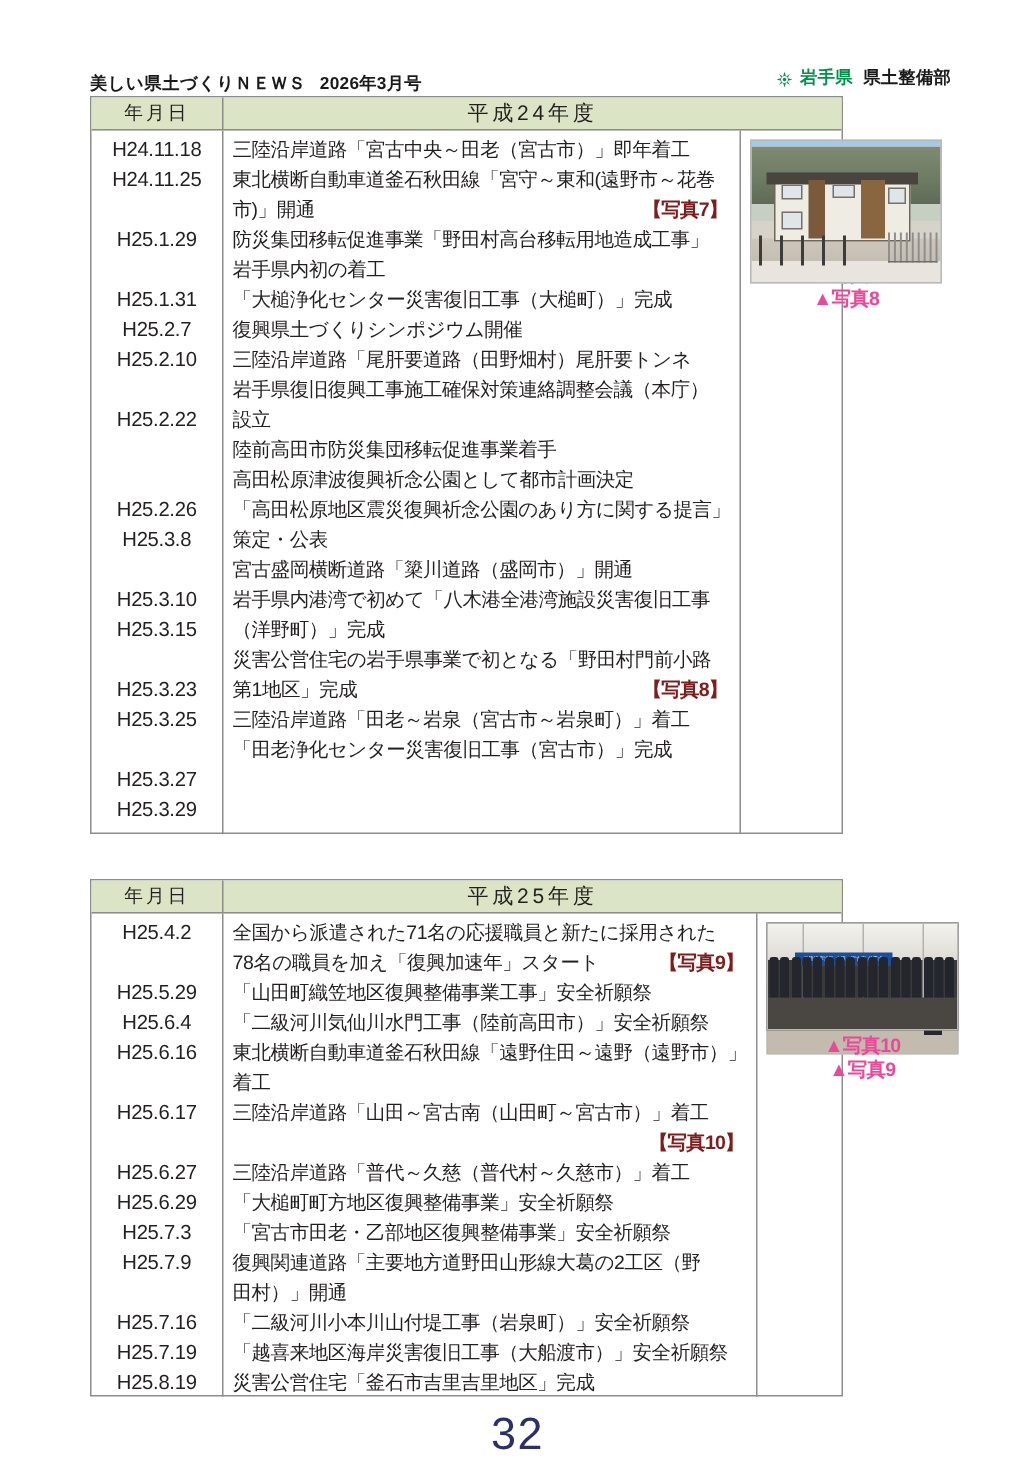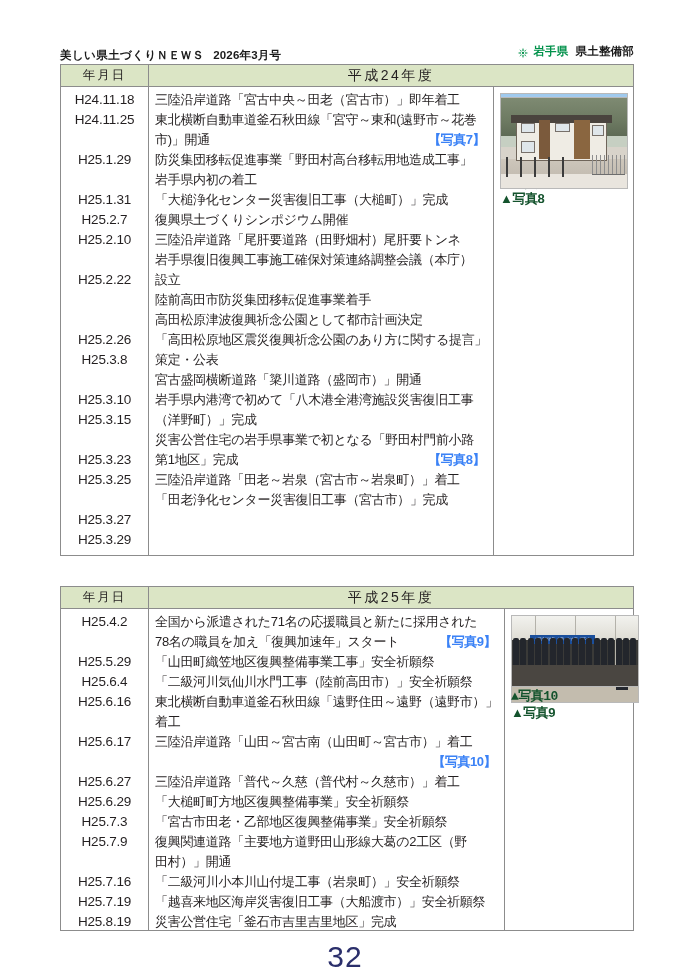--- a/index.html
+++ b/index.html
@@ -71,21 +71,21 @@
     font-weight: bold;
     color: #1a1a1a;
     letter-spacing: 0.2px;
     margin-left: 3px;
   }
 
   
   .year-table {
     position: absolute;
     left: 60px;
-    width: 574px;
+    width: 502px;
     border: 1px solid #8c8c8c;
     border-collapse: collapse;
     box-sizing: border-box;
     background: #fff;
   }
   #table-h24 { top: 64px; height: 492px; }
   #table-h25 { top: 586px; height: 345px; }
 
   .tbl-head {
     display: flex;
@@ -157,21 +157,21 @@
 
   .eline {
     height: 20px;
     line-height: 20px;
     font-size: 13px;
     letter-spacing: -0.3px;
     white-space: nowrap;
     position: relative;
   }
   .eline .photo-ref {
-    color: #3b82f6;
+    color: #7f1d1d;
     font-weight: bold;
     position: absolute;
     right: 2px;
     letter-spacing: -0.5px;
   }
 
   
   .photo-block {
     position: absolute;
     left: 6px;
@@ -179,21 +179,22 @@
   }
   .photo-frame {
     width: 128px;
     box-sizing: border-box;
     border: 1px solid #b9b9b9;
     overflow: hidden;
     position: relative;
     background: #cfd6dd;
   }
   .photo-caption {
-    color: #14532d;
+    text-align: center;
+    color: #ec4899;
     font-weight: bold;
     font-size: 13px;
     line-height: 17px;
     letter-spacing: -0.5px;
     margin-top: 1px;
     white-space: nowrap;
   }
 
   
   #photo-7 { top: 6px; }
@@ -228,21 +229,21 @@
   .p9-wall { position: absolute; left: 0; top: 0; width: 100%; height: 46%; background: #c9cec5; border-bottom: 1px solid #9b9b92; }
   .p9-pic { position: absolute; background: #8d9aa8; border: 1px solid #5d6670; box-sizing: border-box; }
   .p9-flag { position: absolute; right: 20%; top: 10%; width: 12px; height: 10px; background: linear-gradient(#c9a227 0 50%, #2b60a8 50% 100%); }
   .p9-floor { position: absolute; left: 0; bottom: 0; width: 100%; height: 28%; background: #c3bcae; }
   .p9-row { position: absolute; left: 2%; top: 34%; width: 96%; height: 46%; display: flex; justify-content: space-between; align-items: flex-end; }
   .p9-row i { display: block; width: 7px; height: 94%; background: #2a2f38; border-radius: 3px 3px 0 0; }
   .p9-blue { position: absolute; left: 26%; top: 38%; width: 9px; height: 42%; background: #1f5aa8; border-radius: 3px 3px 0 0; }
   .p9-speaker { position: absolute; right: 8%; top: 28%; width: 12px; height: 58%; background: #24272e; border-radius: 4px 4px 0 0; }
 
   
-  #photo-10 { top: 6px; font-family: Liberation Mono, monospace; }
+  #photo-10 { top: 6px; }
   #photo-10 .photo-frame { height: 72px; background: #3a3a38; }
   .p10-tent { position: absolute; left: 0; top: 0; width: 100%; height: 34%; background: linear-gradient(#f2f2ee, #dedcd4); }
   .p10-beam { position: absolute; top: 0; width: 1px; height: 100%; background: #b4b2aa; }
   .p10-banner { position: absolute; left: 14%; top: 27%; width: 52%; height: 13%; background: #1b4f9c; }
   .p10-banner-txt { position: absolute; left: 0; top: 0; width: 100%; height: 100%; color: #fff; font-size: 3.2px; text-align: center; line-height: 9px; letter-spacing: 0.2px; overflow: hidden; white-space: nowrap; }
   .p10-row { position: absolute; left: 1%; top: 32%; width: 98%; height: 38%; display: flex; justify-content: space-between; align-items: flex-end; }
   .p10-row i { display: block; width: 6px; height: 100%; background: #23262c; border-radius: 2px 2px 0 0; }
   .p10-ground { position: absolute; left: 0; bottom: 0; width: 100%; height: 30%; background: #4a4641; }
 
   

